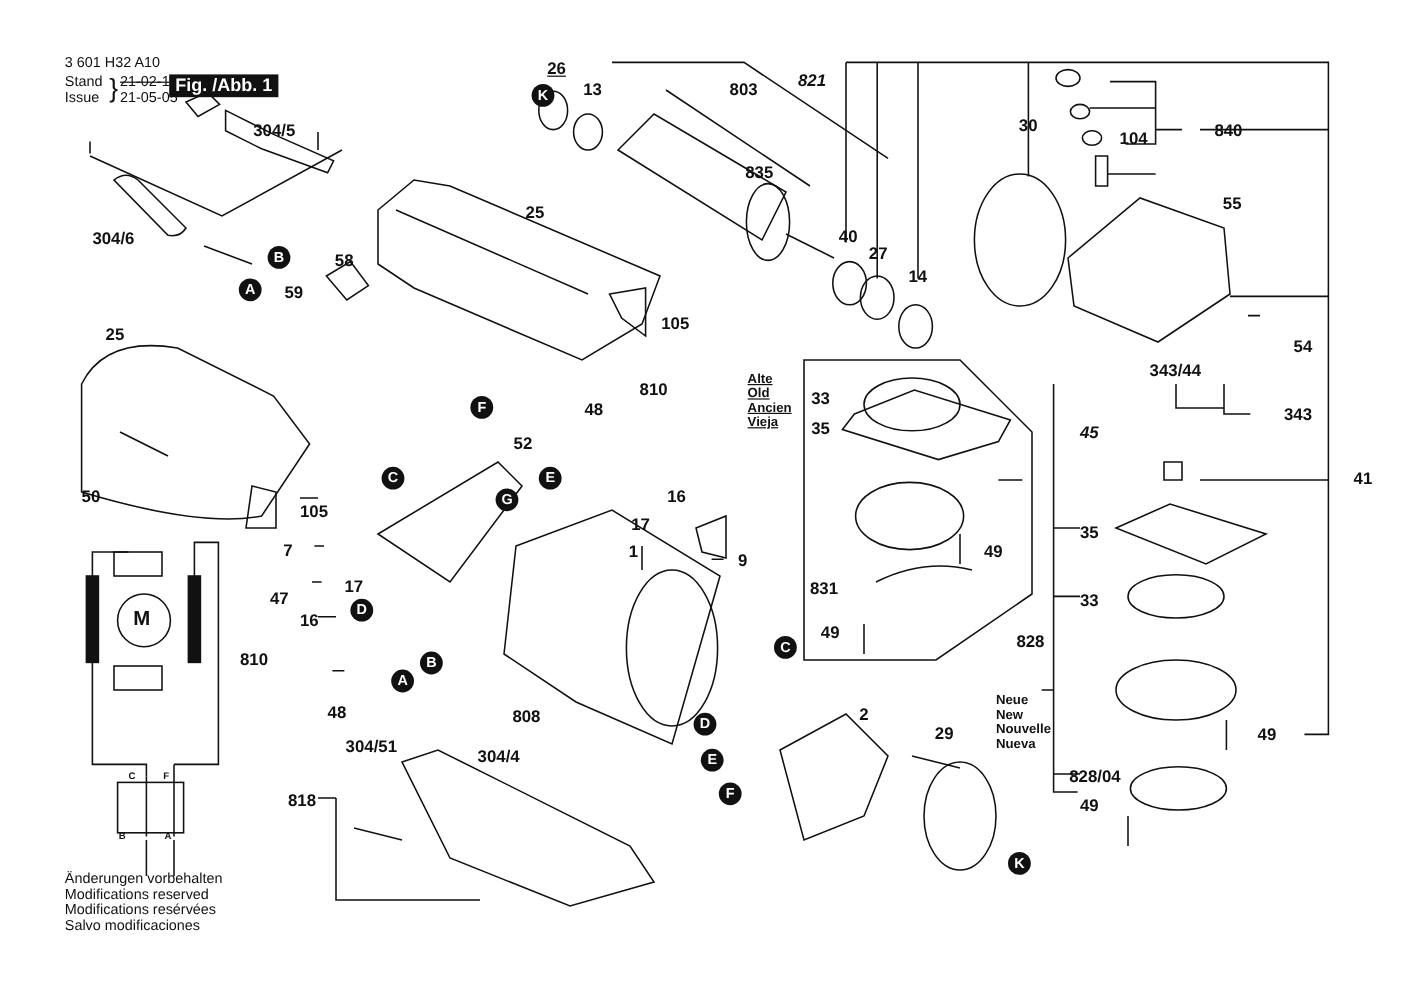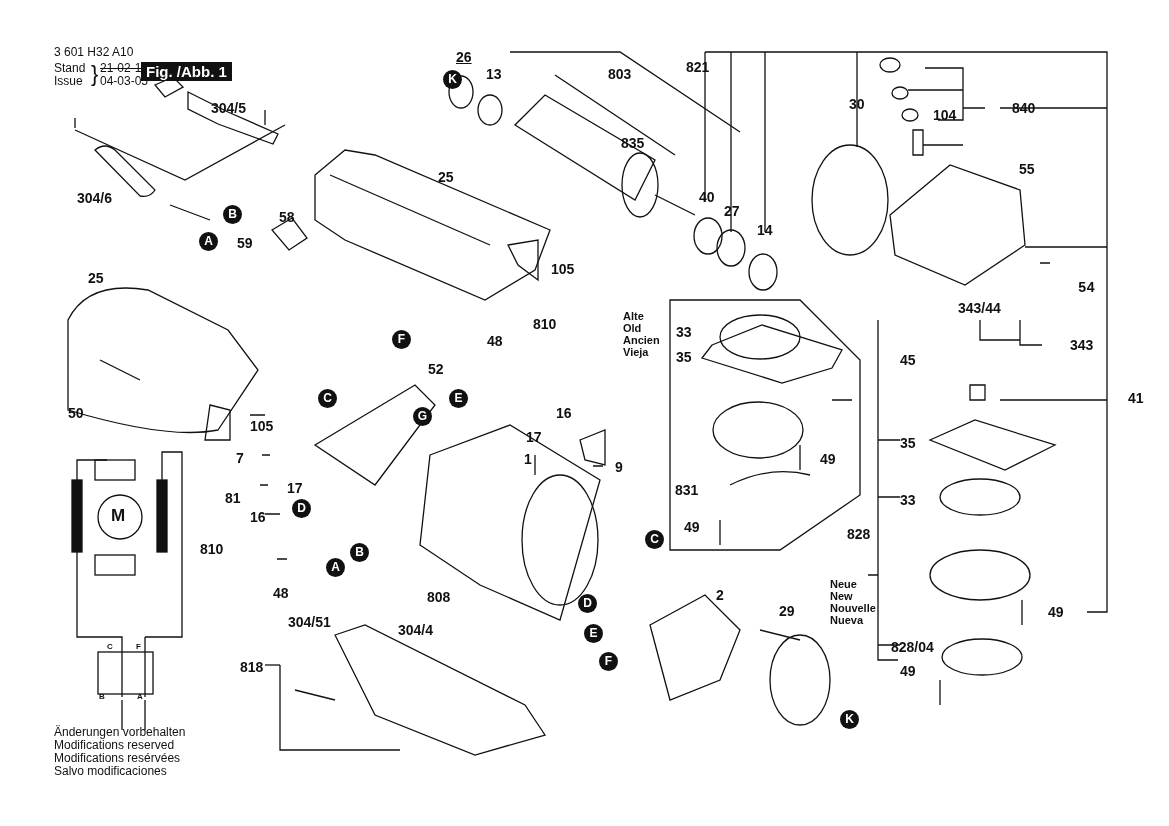--- a/index.html
+++ b/index.html
@@ -14,21 +14,21 @@
   svg{position:absolute;left:0;top:0;}
 </style>
 </head>
 <body>
 
 <div class="hdr" style="left:54px;top:46px;">3 601 H32 A10</div>
 <div class="hdr" style="left:54px;top:62px;">Stand</div>
 <div class="hdr" style="left:54px;top:75px;">Issue</div>
 <div class="hdr" style="left:91px;top:60px;font-size:22px;line-height:28px;">}</div>
 <div class="hdr strike" style="left:100px;top:62px;">21-02-18</div>
-<div class="hdr" style="left:100px;top:75px;">04-03-05</div>
+<div class="hdr" style="left:100px;top:75px;">21-05-05</div>
 <div class="fig">Fig. /Abb. 1</div>
 
 <svg width="1169" height="826" fill="none" stroke="#111" stroke-width="1.3">
 
   <g>
     <path d="M155 85 l18 -8 l10 10 l-18 10 z M188 92 l40 20 l50 22 l-5 10 l-55 -20 l-30 -15 z"></path>
     <path d="M75 130 l110 50 l100 -55"></path>
     <path d="M95 150 q10 -8 20 0 l40 40 q-5 8 -15 6 z"></path>
     <path d="M170 205 l40 15"></path>
   </g>
@@ -154,48 +154,48 @@
 <div class="circ" style="left:584px;top:624px;">E</div>
 <div class="circ" style="left:599px;top:652px;">F</div>
 <div class="circ" style="left:840px;top:710px;">K</div>
 
 <div class="lbl" style="left:211px;top:101px;">304/5</div>
 <div class="lbl" style="left:77px;top:191px;">304/6</div>
 <div class="lbl" style="left:456px;top:50px;text-decoration:underline;">26</div>
 <div class="lbl" style="left:486px;top:67px;">13</div>
 <div class="lbl" style="left:608px;top:67px;">803</div>
 <div class="lbl" style="left:621px;top:136px;text-align:right;">835</div>
-<div class="lbl" style="left:686px;top:60px;">821</div>
+<div class="lbl" style="left:665px;top:60px;font-style:italic;">821</div>
 <div class="lbl" style="left:849px;top:97px;">30</div>
 <div class="lbl" style="left:1012px;top:101px;">840</div>
 <div class="lbl" style="left:933px;top:108px;">104</div>
 <div class="lbl" style="left:438px;top:170px;">25</div>
 <div class="lbl" style="left:279px;top:210px;">58</div>
 <div class="lbl" style="left:237px;top:236px;">59</div>
 <div class="lbl" style="left:551px;top:262px;">105</div>
 <div class="lbl" style="left:699px;top:190px;">40</div>
 <div class="lbl" style="left:724px;top:204px;">27</div>
 <div class="lbl" style="left:757px;top:223px;">14</div>
 <div class="lbl" style="left:1019px;top:162px;">55</div>
-<div class="lbl" style="left:1078px;top:281px;font-family:Liberation Mono, monospace;">54</div>
+<div class="lbl" style="left:1078px;top:281px;">54</div>
 <div class="lbl" style="left:958px;top:301px;">343/44</div>
 <div class="lbl" style="left:1070px;top:338px;">343</div>
-<div class="lbl" style="left:900px;top:353px;">45</div>
+<div class="lbl" style="left:900px;top:353px;font-style:italic;">45</div>
 <div class="lbl" style="left:88px;top:271px;">25</div>
 <div class="lbl" style="left:68px;top:406px;">50</div>
 <div class="lbl" style="left:250px;top:419px;">105</div>
 <div class="lbl" style="left:533px;top:317px;">810</div>
 <div class="lbl" style="left:487px;top:334px;">48</div>
 <div class="lbl" style="left:398px;top:362px;margin-left:30px;">52</div>
 <div class="lbl" style="left:556px;top:406px;">16</div>
 <div class="lbl" style="left:526px;top:430px;">17</div>
 <div class="lbl" style="left:524px;top:452px;">1</div>
 <div class="lbl" style="left:615px;top:460px;">9</div>
 <div class="lbl" style="left:236px;top:451px;">7</div>
-<div class="lbl" style="left:225px;top:491px;">81</div>
+<div class="lbl" style="left:225px;top:491px;">47</div>
 <div class="lbl" style="left:287px;top:481px;">17</div>
 <div class="lbl" style="left:250px;top:510px;">16</div>
 <div class="lbl" style="left:200px;top:542px;">810</div>
 <div class="lbl" style="left:273px;top:586px;">48</div>
 <div class="lbl" style="left:288px;top:615px;">304/51</div>
 <div class="lbl" style="left:398px;top:623px;">304/4</div>
 <div class="lbl" style="left:427px;top:590px;">808</div>
 <div class="lbl" style="left:240px;top:660px;">818</div>
 <div class="lbl" style="left:716px;top:588px;">2</div>
 <div class="lbl" style="left:779px;top:604px;">29</div>
@@ -205,21 +205,21 @@
 <div class="lbl" style="left:675px;top:483px;">831</div>
 <div class="lbl" style="left:684px;top:520px;">49</div>
 <div class="lbl" style="left:1128px;top:391px;">41</div>
 <div class="lbl" style="left:900px;top:436px;">35</div>
 <div class="lbl" style="left:900px;top:493px;">33</div>
 <div class="lbl" style="left:847px;top:527px;">828</div>
 <div class="lbl" style="left:1048px;top:605px;">49</div>
 <div class="lbl" style="left:891px;top:640px;text-align:right;">828/04</div>
 <div class="lbl" style="left:900px;top:664px;">49</div>
 
-<div class="leg" style="left:623px;top:310px;">
+<div class="leg" style="left:623px;top:310px;text-decoration:underline;">
   <div>Alte</div>
   <div>Old</div>
   <div>Ancien</div>
   <div>Vieja</div>
 </div>
 <div class="leg" style="left:830px;top:578px;">
   <div>Neue</div>
   <div>New</div>
   <div>Nouvelle</div>
   <div>Nueva</div>

